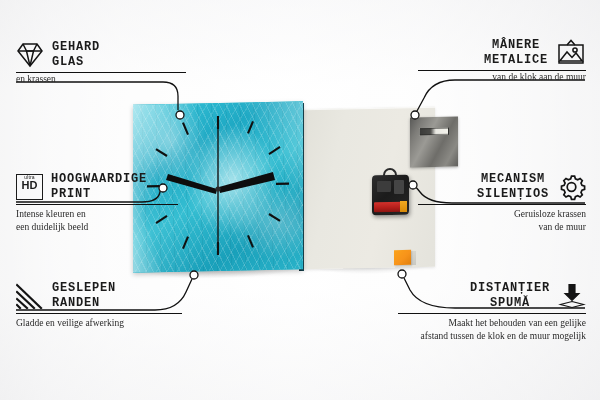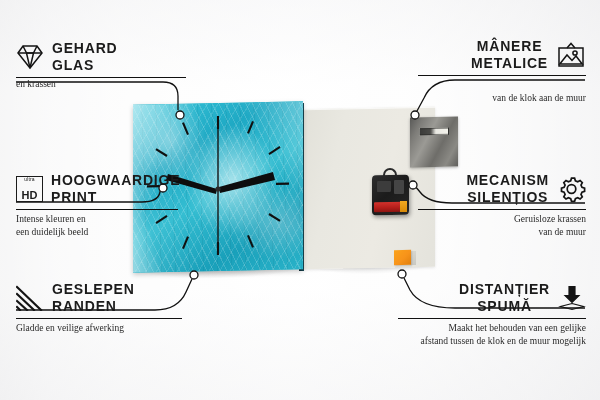--- a/index.html
+++ b/index.html
@@ -155,22 +155,22 @@
     left: 136px; top: 266px; width: 166px; height: 12px;
     background: radial-gradient(ellipse at 50% 0%, rgba(0,0,0,.20), rgba(0,0,0,0) 74%);
     transform: skewY(-1.1deg);
   }
   #clock-dial { position: absolute; inset: 0; }
 
   
   .label { position: absolute; z-index: 5; }
   .lab-head { display: flex; align-items: center; gap: 8px; }
   .lab-title {
-    font-family: Liberation Sans, sans-serif;
-    font-size: 14px; font-weight: bold; letter-spacing: .8px;
+    font-family: Liberation Mono, monospace;
+    font-size: 12px; font-weight: bold; letter-spacing: .8px;
     color: #1b1b1b; line-height: 1.22; text-transform: uppercase;
   }
   .lab-rule { height: 1px; background: #111; margin-top: 3px; }
   .lab-sub {
     font-family: "Liberation Serif", serif;
     font-size: 9.5px; color: #2a2a2a; line-height: 1.38; margin-top: 3px;
   }
   .label.right .lab-head { flex-direction: row; justify-content: flex-end; }
   .label.right .lab-title { text-align: center; }
   .label.right .lab-sub { text-align: right; }
@@ -186,21 +186,21 @@
 
   #label-tempered .lab-rule  { width: 170px; }
   #label-print .lab-rule     { width: 162px; }
   #label-edges .lab-rule     { width: 166px; }
   #label-handles .lab-rule   { width: 168px; }
   #label-mechanism .lab-rule { width: 168px; }
   #label-spacer .lab-rule    { width: 188px; }
 
   .hd-badge {
     width: 27px; height: 26px; border: 1.4px solid #1b1b1b;
-    display: flex; flex-direction: column; align-items: center; justify-content: space-between;
+    display: flex; flex-direction: column; align-items: center; justify-content: flex-start;
     line-height: 1; flex: 0 0 auto;
   }
   .hd-badge .hd-small { font-size: 5px; letter-spacing: .2px; color:#1b1b1b; font-family:"Liberation Sans",sans-serif; }
   .hd-badge .hd-big { font-size: 11px; font-weight: bold; color:#1b1b1b; font-family:"Liberation Sans",sans-serif; }
 </style>
 </head>
 <body>
 
 <div id="stage">
 
@@ -333,21 +333,21 @@
       <svg class="icon" width="30" height="27" viewBox="0 0 30 27">
         <g fill="none" stroke="#141414" stroke-width="1.5">
           <path d="M11 6 L15 1.5 L19 6"></path>
           <rect x="3" y="6" width="24" height="18"></rect>
           <path d="M3.8 22 L11 13 L16 18.5 L20 14 L26.2 22 Z"></path>
           <circle cx="19" cy="11" r="2.1"></circle>
         </g>
       </svg>
     </div>
     <div class="lab-rule"></div>
-    <div class="lab-sub" style="margin-top:16px">van de klok aan de muur</div>
+    <div class="lab-sub" style="margin-top:0">van de klok aan de muur</div>
   </div>
 
   <div class="label right" id="label-mechanism">
     <div class="lab-head">
       <div>
         <div class="lab-title">MECANISM</div>
         <div class="lab-title">SILENȚIOS</div>
       </div>
       <svg class="icon" width="29" height="28" viewBox="0 0 29 28">
         <g fill="none" stroke="#141414" stroke-width="1.7">

